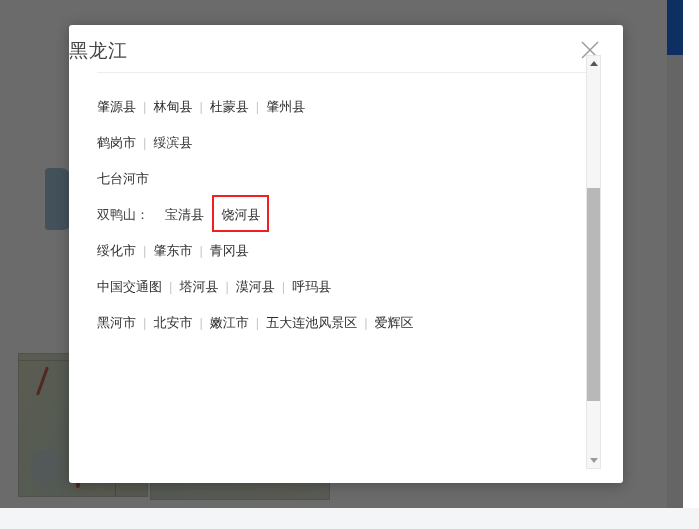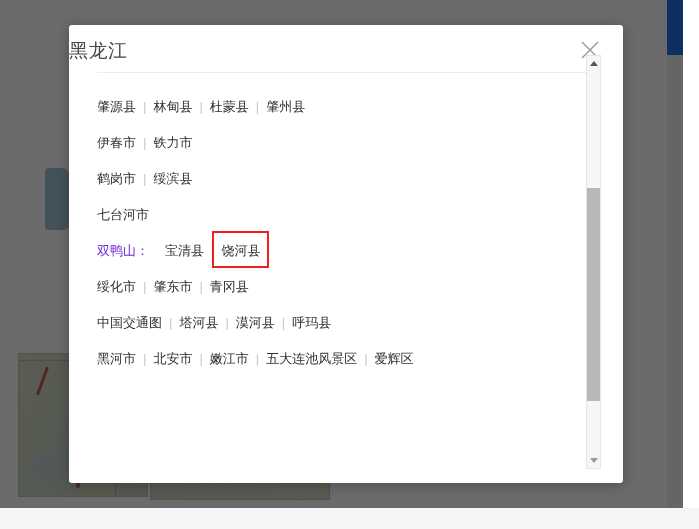--- a/index.html
+++ b/index.html
@@ -206,21 +206,21 @@
   }
   .region-row {
     height: 36px;
     line-height: 36px;
     font-size: 13px;
     color: #2f2f2f;
     white-space: nowrap;
     position: relative;
   }
   .region-row .lead {
-    color: #6d28d9;
+    color: #404040;
   }
   .region-row .gap {
     display: inline-block;
     width: 16px;
   }
   .region-item {
     color: #2f2f2f;
     cursor: pointer;
   }
   .region-item.highlighted {
@@ -328,21 +328,20 @@
         <line x1="4" y1="4" x2="20" y2="20" stroke="#9a9a9a" stroke-width="1.4"></line>
         <line x1="20" y1="4" x2="4" y2="20" stroke="#9a9a9a" stroke-width="1.4"></line>
       </svg>
     </div>
   </div>
   <div class="modal-divider"></div>
 
   <div class="list-area">
     <div class="list-inner" id="region-list">
         <div class="region-row"><span class="region-item">肇源县</span><span class="sep">|</span><span class="region-item">林甸县</span><span class="sep">|</span><span class="region-item">杜蒙县</span><span class="sep">|</span><span class="region-item">肇州县</span></div>
-        <div class="region-row"><span class="region-item">伊春市</span><span class="sep">|</span><span class="region-item">铁力市</span></div>
         <div class="region-row"><span class="region-item">鹤岗市</span><span class="sep">|</span><span class="region-item">绥滨县</span></div>
         <div class="region-row"><span class="region-item">七台河市</span></div>
         <div class="region-row"><span class="lead">双鸭山：</span><span class="gap"></span><span class="region-item">宝清县</span><span class="sep">|</span><span class="region-item highlighted">饶河县</span></div>
         <div class="region-row"><span class="region-item">绥化市</span><span class="sep">|</span><span class="region-item">肇东市</span><span class="sep">|</span><span class="region-item">青冈县</span></div>
         <div class="region-row"><span class="region-item">中国交通图</span><span class="sep">|</span><span class="region-item">塔河县</span><span class="sep">|</span><span class="region-item">漠河县</span><span class="sep">|</span><span class="region-item">呼玛县</span></div>
         <div class="region-row"><span class="region-item">黑河市</span><span class="sep">|</span><span class="region-item">北安市</span><span class="sep">|</span><span class="region-item">嫩江市</span><span class="sep">|</span><span class="region-item">五大连池风景区</span><span class="sep">|</span><span class="region-item">爱辉区</span></div>
       </div>
   </div>
 
   <div class="modal-scrollbar">

